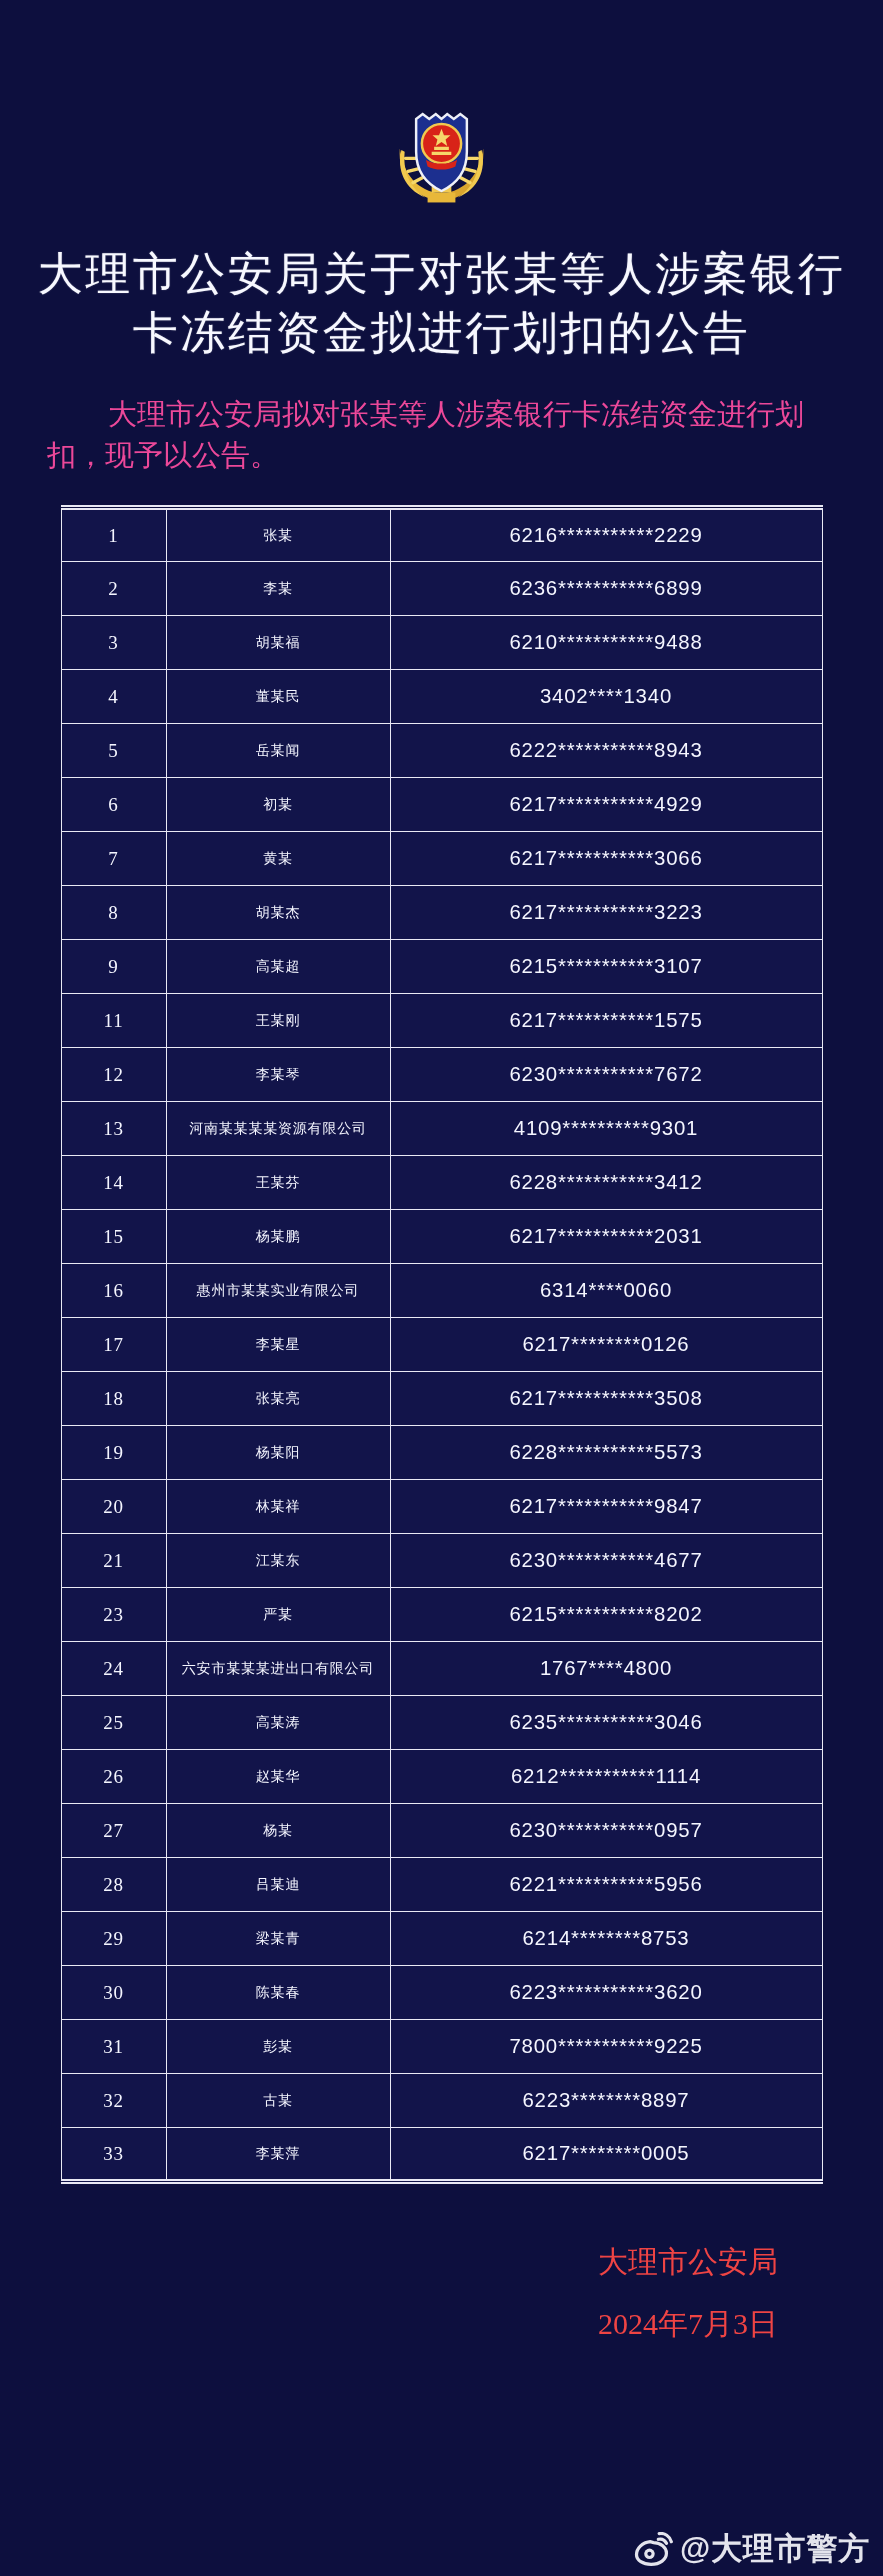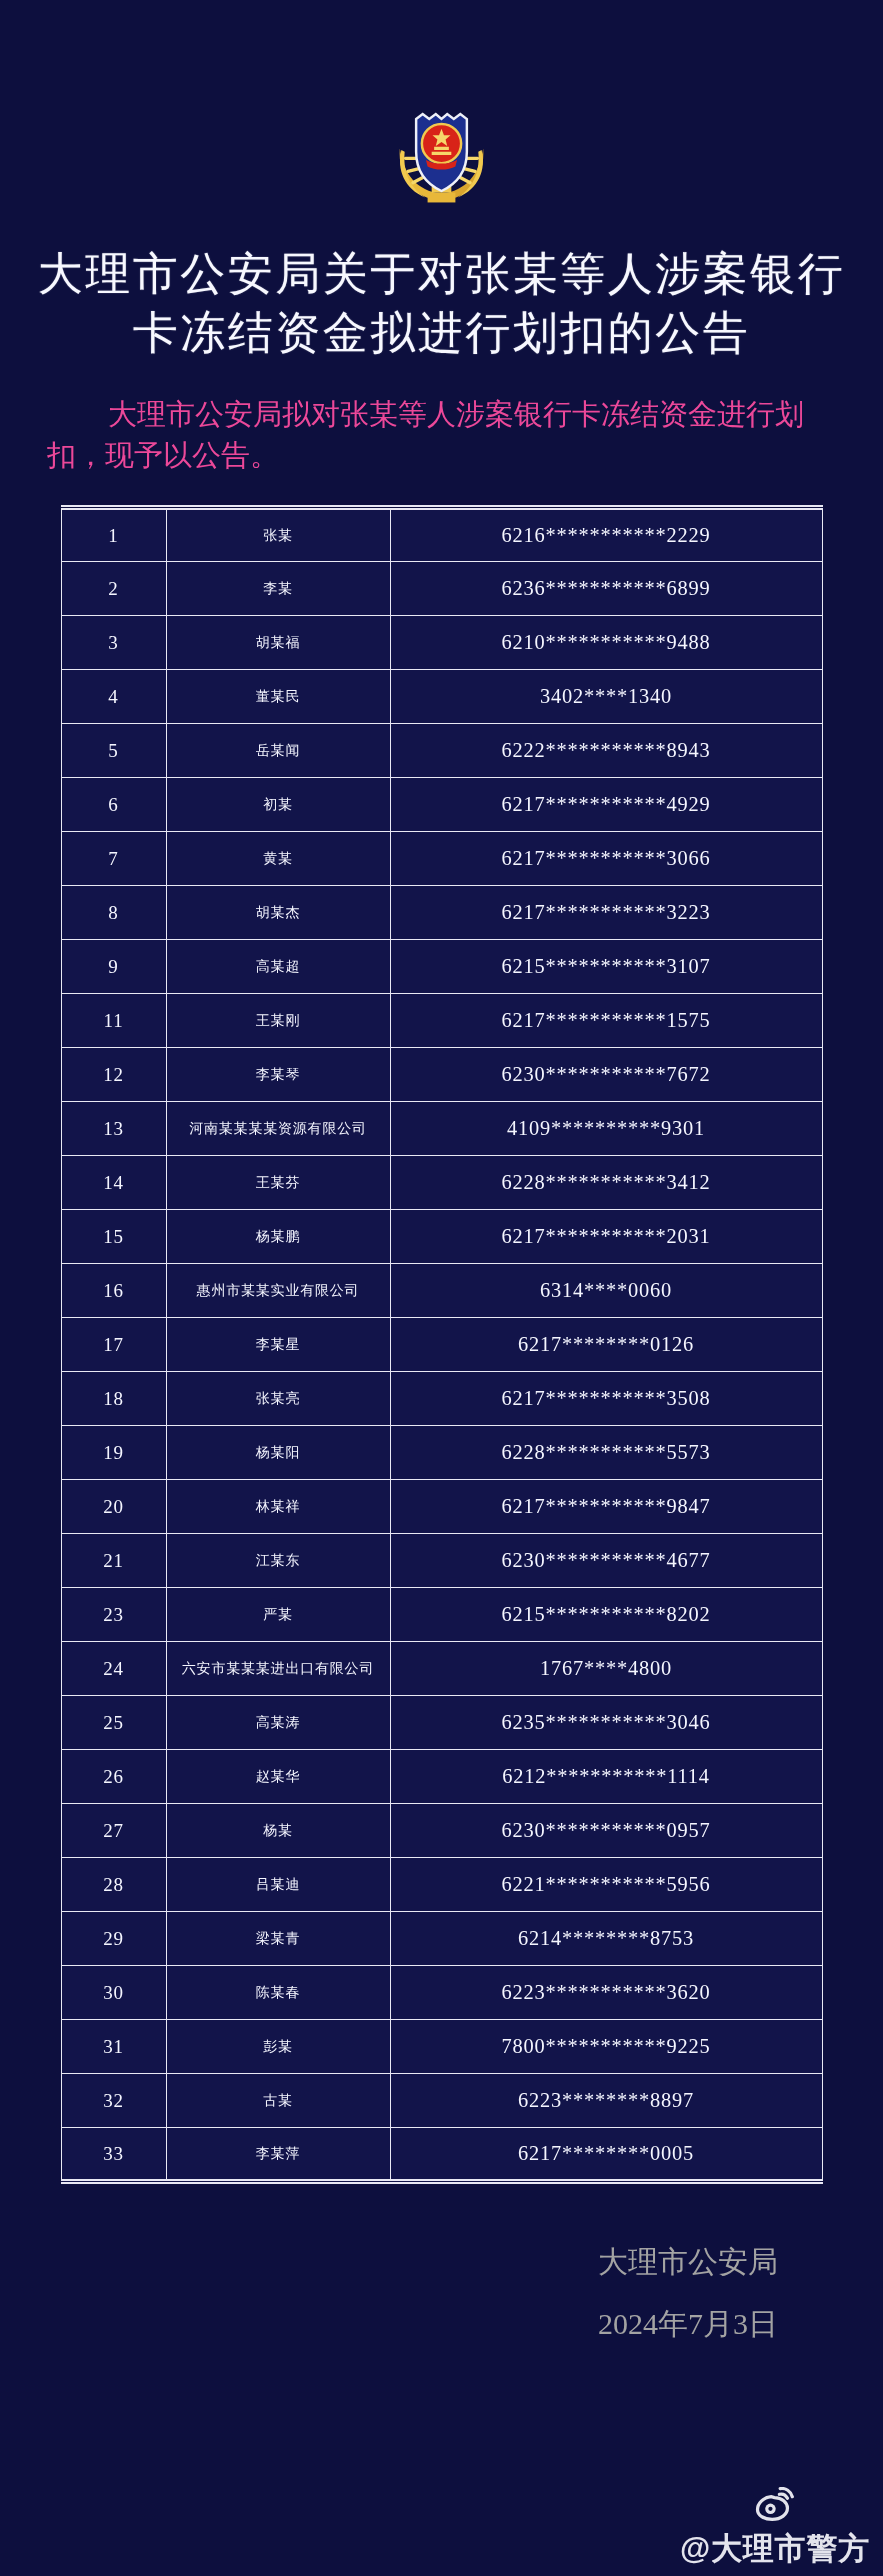--- a/index.html
+++ b/index.html
@@ -54,45 +54,44 @@
   .board td {
     border: 1.6px solid #e9e9f4;
     background: #12144a;
     text-align: center;
     vertical-align: middle;
     height: 54px;
     padding: 8.2px 3.3px;
   }
   .board td.no   { font-size: 19px; font-family: "Liberation Serif", serif; letter-spacing: 0.8px; }
   .board td.name { font-size: 14px; font-family: "Liberation Sans", sans-serif; font-weight: 500; letter-spacing: 0.8px; line-height: 24.5px; }
-  .board td.card { font-size: 20.4px; font-family: Liberation Serif, serif; letter-spacing: 0.8px; white-space: nowrap; }
+  .board td.card { font-size: 20.4px; font-family: Liberation Sans, sans-serif; letter-spacing: 0.8px; white-space: nowrap; }
 
   .footer {
     margin: 47px 105px 0 auto;
     width: fit-content;
     text-align: center;
     font-size: 30px;
     line-height: 62px;
-    color: #a3a3a3;
+    color: #ef4444;
     font-weight: 400;
   }
 
   .watermark {
     position: absolute;
     right: 13px;
     bottom: 6.5px;
     display: flex;
     align-items: center;
     gap: 6.5px;
     color: #e3e3ec;
     font-family: "Liberation Sans", sans-serif;
     font-size: 31px;
     font-weight: 600;
     letter-spacing: 0.8px;
-    flex-direction: column;
   }
   .watermark svg { display: block; }
 </style>
 </head>
 <body>
 
 <div class="emblem-wrap">
 
   <svg width="123" height="108" viewBox="0 0 150 132" aria-hidden="true">
 

